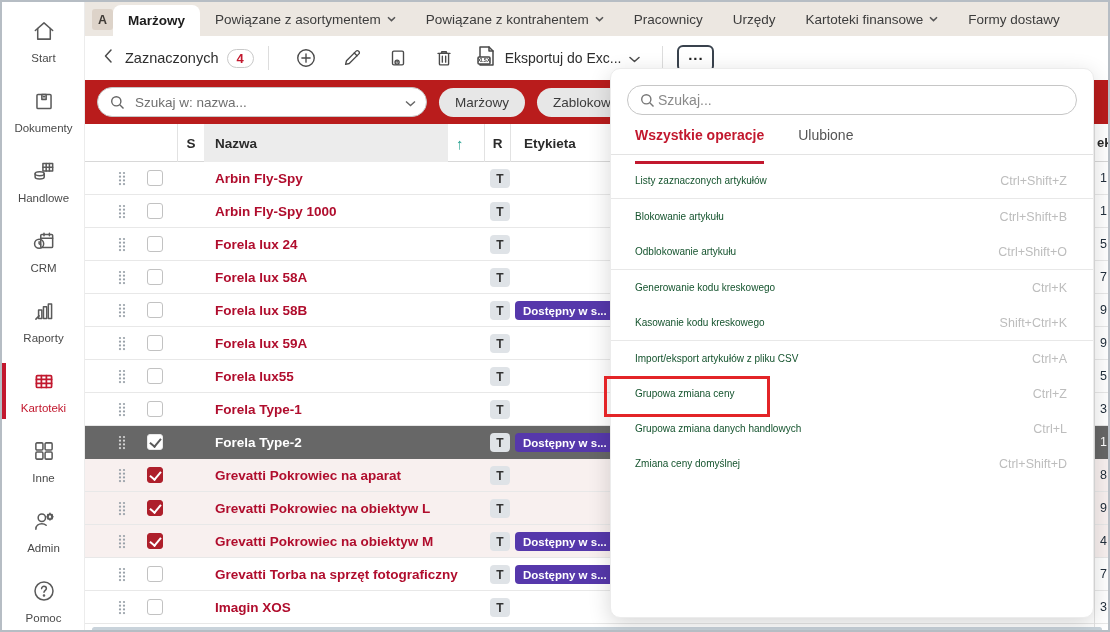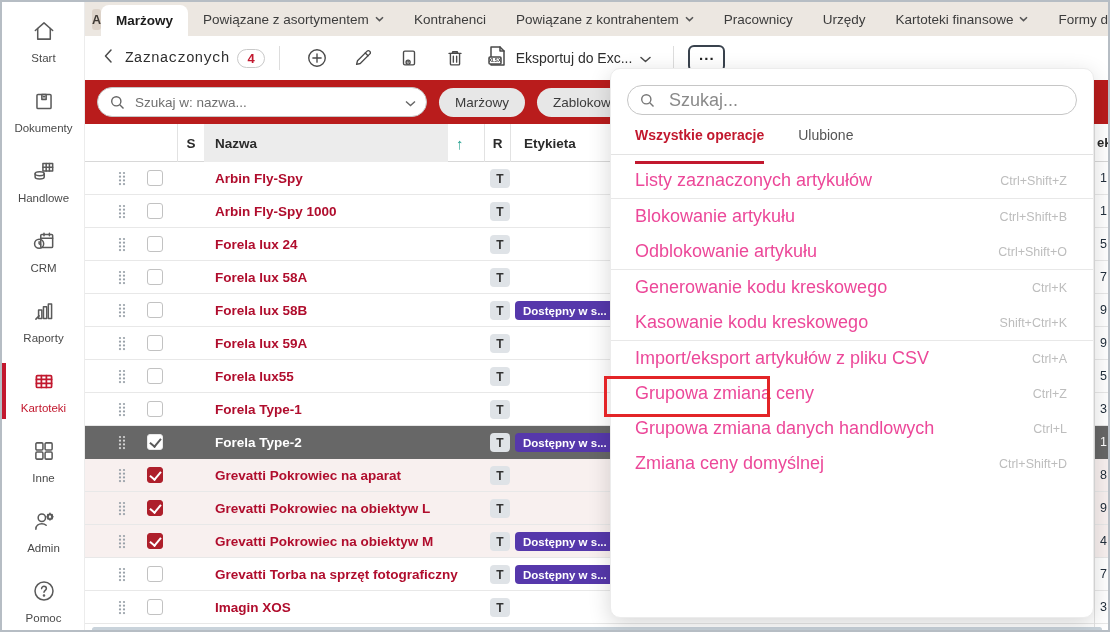--- a/index.html
+++ b/index.html
@@ -19,21 +19,21 @@
   .tabbar{position:absolute;left:83px;top:0;right:0;height:34px;background:#ece7e1;display:flex;align-items:flex-end;z-index:1;}
   .a-badge{width:21px;height:21px;margin:0 0 6px 7px;background:#ddd3c9;border-radius:3px;display:flex;align-items:center;justify-content:center;font-size:12.5px;font-weight:bold;color:#3f3a35;}
   .tab{height:34px;display:flex;align-items:center;gap:6px;padding:0 15px;font-size:13.5px;color:#3c3c3c;cursor:pointer;white-space:nowrap;}
   .tab.active{background:#fff;border-radius:8px 8px 0 0;font-weight:bold;color:#1c1c1c;height:31px;}
   .tab .caret svg{display:block;stroke:#555;fill:none;stroke-width:1.5;}
 
   
   .toolbar{position:absolute;left:83px;top:34px;right:0;height:44px;background:#fff;display:flex;align-items:center;z-index:1;}
   .toolbar svg{stroke:#4a4a4a;fill:none;stroke-width:1.5;stroke-linecap:round;stroke-linejoin:round;}
   .tb-back{margin-left:14px;padding:4px;cursor:pointer;}
-  .tb-sel-label{margin-left:8px;font-size:14.5px;color:#2e2e2e;font-family:Liberation Mono, monospace;}
+  .tb-sel-label{margin-left:8px;font-size:14.5px;color:#2e2e2e;}
   .count-pill{margin-left:8px;border:1.5px solid #c9c9c9;border-radius:12px;padding:1px 9px;font-size:13px;font-weight:bold;color:#c2182e;}
   .tb-divider{width:1px;height:24px;background:#ddd;margin:0 14px;}
   .tb-ico{padding:4px 12px;cursor:pointer;display:flex;align-items:center;}
   .tb-export{display:flex;align-items:center;gap:8px;padding:4px 8px;cursor:pointer;}
   .tb-export .xl-label{font-size:14px;color:#2e2e2e;}
   .more-btn{width:37px;height:27px;border:2px solid #39424d;border-radius:6px;background:#fff;display:flex;align-items:center;justify-content:center;font-size:15px;font-weight:bold;color:#222;letter-spacing:1px;cursor:pointer;line-height:8px;padding-bottom:7px;}
 
   
   .filterbar{position:absolute;left:83px;top:78px;right:0;height:44px;background:#b91c1c;display:flex;align-items:center;z-index:1;}
   .searchbox{margin-left:12px;width:330px;height:30px;border:1px solid #c6c6c6;border-radius:16px;display:flex;align-items:center;padding:0 10px 0 12px;background:#fff;}
@@ -73,28 +73,28 @@
   .sliver-head{height:38px;border-bottom:1px solid #d8d8d8;display:flex;align-items:center;justify-content:flex-start;font-size:13px;font-weight:bold;color:#2b2b2b;padding-left:2px;}
   .scell{position:absolute;left:0;width:16px;height:33px;border-bottom:1px solid #e8e8e8;display:flex;align-items:center;justify-content:flex-end;padding-right:4px;font-size:12.5px;color:#23303d;background:#fff;}
   .scell.checked{background:#f8f0ef;}
   .scell.selected{background:#676767;color:#fff;border-bottom-color:#676767;}
 
   .hscroll{position:absolute;left:90px;top:625px;width:1010px;height:5px;border-radius:3px;background:#c9d3db;z-index:3;}
 
   
   .panel{position:absolute;left:608px;top:66px;width:484px;height:550px;background:#fff;border:1px solid #ececec;border-radius:10px;box-shadow:0 6px 22px rgba(0,0,0,.16);z-index:10;}
   .p-search{position:absolute;left:16px;right:16px;top:16px;height:30px;border:1px solid #c6c6c6;border-radius:16px;display:flex;align-items:center;padding:0 12px;}
-  .p-search input{border:none;outline:none;flex:1;font-size:18px;color:#444;margin-left:12px;background:transparent;}
+  .p-search input{border:none;outline:none;flex:1;font-size:14px;color:#444;margin-left:1px;background:transparent;}
   .p-search input::placeholder{color:#8a8a8a;}
   .p-tabs{position:absolute;left:0;right:0;top:58px;height:28px;border-bottom:1px solid #e3e3e3;display:flex;align-items:flex-start;padding-left:24px;gap:34px;}
   .p-tab{font-size:14px;color:#555;cursor:pointer;padding-bottom:18px;}
   .p-tab.active{color:#c2182e;font-weight:bold;border-bottom:3px solid #c2182e;}
   .menu{position:absolute;left:0;right:0;top:94px;}
   .menu-item{position:relative;height:35px;display:flex;align-items:center;justify-content:space-between;padding:0 26px 0 24px;cursor:pointer;}
-  .mi-label{font-size:18px;color:#ec4899;white-space:nowrap;}
+  .mi-label{font-size:10px;color:#14532d;white-space:nowrap;}
   .mi-short{font-size:12.5px;color:#bdbdbd;white-space:nowrap;}
   .menu-divider{height:1px;background:#e8e8e8;}
   .menu-item.annotated::after{content:"";position:absolute;left:-7px;top:0;width:160px;height:35px;border:3px solid #e32427;pointer-events:none;}
 
   .mag svg{display:block;}
 </style>
 </head>
 <body>
 
 <div class="screen">
@@ -184,24 +184,20 @@
     <span class="tab-label">Marżowy</span>
 
   </div>
         <div class="tab">
     <span class="tab-label">Powiązane z asortymentem</span>
     <span class="caret">
             <svg width="9" height="6" viewBox="0 0 9 6">
               <path d="M1 1.2 L4.5 4.6 L8 1.2"></path>
             </svg>
           </span>
-  </div>
-        <div class="tab">
-    <span class="tab-label">Kontrahenci</span>
-
   </div>
         <div class="tab">
     <span class="tab-label">Powiązane z kontrahentem</span>
     <span class="caret">
             <svg width="9" height="6" viewBox="0 0 9 6">
               <path d="M1 1.2 L4.5 4.6 L8 1.2"></path>
             </svg>
           </span>
   </div>
         <div class="tab">

